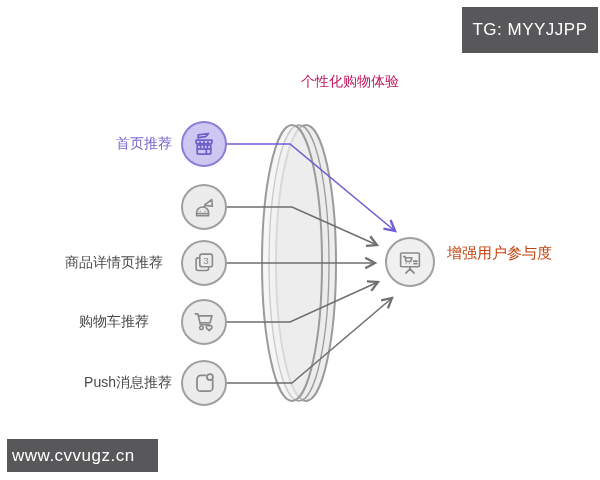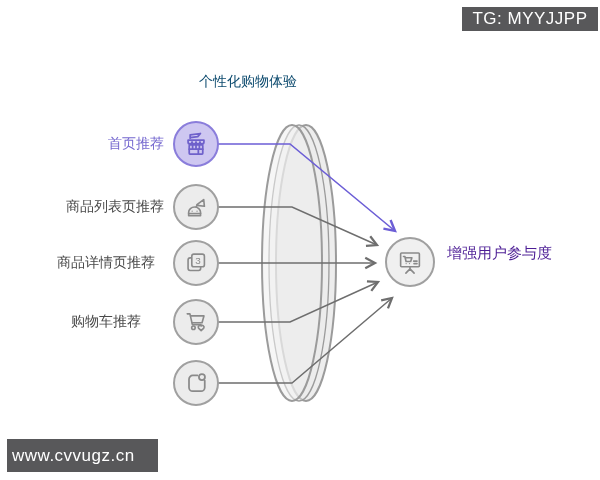--- a/index.html
+++ b/index.html
@@ -5,52 +5,52 @@
   html,body{margin:0;padding:0;background:#fff;}
   #canvas{
     position:relative;width:600px;height:480px;background:#ffffff;overflow:hidden;
     font-family:"Liberation Sans","DejaVu Sans",sans-serif;
   }
   
   .badge{
     position:absolute;background:#58585a;color:#ffffff;
     display:flex;align-items:center;font-size:17px;letter-spacing:.5px;
   }
-  #tg-badge{left:462px;top:7px;width:136px;height:24px;justify-content:center;}
+  #tg-badge{left:462px;top:7px;width:136px;height:46px;justify-content:center;}
   #site-badge{left:7px;top:439px;width:146px;height:33px;padding-left:5px;}
   
   #title{
-    position:absolute;left:199px;top:73px;width:200px;text-align:left;
-    font-size:14px;color:#0c4a6e;
+    position:absolute;left:199px;top:73px;width:200px;text-align:right;
+    font-size:14px;color:#be185d;
   }
   
   #diagram-svg{position:absolute;left:0;top:0;}
   
   .src-row{
-    position:absolute;left:0;width:205px;height:46px;
+    position:absolute;left:8px;width:205px;height:46px;
     display:flex;align-items:center;justify-content:flex-end;gap:9px;padding-left:14px;
   }
   .src-label{font-size:14px;color:#4a4a4a;white-space:nowrap;}
   .node-circle{
     box-sizing:border-box;width:46px;height:46px;border-radius:50%;
     background:#ececec;border:2px solid #a0a0a0;flex:0 0 auto;
     display:flex;align-items:center;justify-content:center;
   }
   .src-row.highlight .src-label{color:#7568cf;}
   .src-row.highlight .node-circle{background:#cec7f1;border-color:#8a7ddb;}
   #row-0{top:121px;} #row-1{top:184px;} #row-2{top:240px;gap:18px;} #row-3{top:299px;gap:32px;} #row-4{top:360px;}
   
   #target-node{
     position:absolute;left:385px;top:237px;box-sizing:border-box;
     width:50px;height:50px;border-radius:50%;
     background:#f0f0f0;border:2px solid #a0a0a0;
     display:flex;align-items:center;justify-content:center;
   }
   #target-label{
-    position:absolute;left:447px;top:244px;font-size:15px;line-height:17px;color:#4c1d95;
+    position:absolute;left:447px;top:244px;font-size:15px;line-height:17px;color:#c2410c;
   }
   .icon-svg{display:block;}
 </style>
 </head>
 <body>
 
 <div id="canvas">
 
   <svg id="diagram-svg" width="600" height="480">
     <defs>
@@ -88,21 +88,20 @@
         <path d="M5.2,8.7 h13.6 v1.5 a1.7,1.7 0 0 1 -3.4,0 a1.7,1.7 0 0 1 -3.4,0 a1.7,1.7 0 0 1 -3.4,0 a1.7,1.7 0 0 1 -3.4,0 Z"></path>
         <rect x="6.2" y="12.8" width="11.6" height="7.8" rx="0.6"></rect>
         <path d="M9.1,12.8 V16.4 M12,12.8 V16.4 M14.9,12.8 V16.4"></path>
         <path d="M6.2,16.4 H17.8"></path>
         <path d="M14,20.6 V16.4"></path>
       </svg>
     </span>
   </div>
 
   <div id="row-1" class="src-row">
-    <span class="src-label">商品列表页推荐</span>
     <span class="node-circle">
       <svg class="icon-svg" width="28" height="28" viewBox="0 0 24 24" fill="none" stroke="#8a8a8a" stroke-width="1.4" stroke-linecap="round" stroke-linejoin="round">
         <path d="M12.8,10 L18.6,5.6 L19.2,11.4 L12.9,10.6 Z"></path>
         <path d="M12.1,11.5 a1.8,1.8 0 0 0 1.1,-1.3"></path>
         <path d="M5.7,19.4 V16.6 a5.1,4.6 0 0 1 10.2,0 V19.4 Z"></path>
         <path d="M5.7,17.6 H15.9"></path>
         <circle cx="8.7" cy="15.6" r="0.55" fill="#8a8a8a" stroke="none"></circle>
         <circle cx="12.9" cy="15.6" r="0.55" fill="#8a8a8a" stroke="none"></circle>
       </svg>
     </span>
@@ -125,20 +124,21 @@
       <svg class="icon-svg" width="28" height="28" viewBox="0 0 24 24" fill="none" stroke="#8a8a8a" stroke-width="1.4" stroke-linecap="round" stroke-linejoin="round">
         <path d="M4.5,5 H6.8 L8.9,14.2 H16.3"></path>
         <path d="M7.4,6.8 H18.8 L17.2,12.6 H8.6"></path>
         <circle cx="9.8" cy="16.9" r="1.5"></circle>
         <path d="M16.4,19.4 l-2.25,-2.15 a1.45,1.45 0 0 1 2.25,-1.8 a1.45,1.45 0 0 1 2.25,1.8 Z"></path>
       </svg>
     </span>
   </div>
 
   <div id="row-4" class="src-row">
+    <span class="src-label">Push消息推荐</span>
     <span class="node-circle">
       <svg class="icon-svg" width="28" height="28" viewBox="0 0 24 24" fill="none" stroke="#8a8a8a" stroke-width="1.5" stroke-linecap="round" stroke-linejoin="round">
         <path d="M13.2,5.5 H9.2 A3.2,3.2 0 0 0 6,8.7 V15.8 A3.2,3.2 0 0 0 9.2,19 H16.3 A3.2,3.2 0 0 0 19.5,15.8 V9.9"></path>
         <circle cx="17.1" cy="6.9" r="2.6"></circle>
       </svg>
     </span>
   </div>
 
   <div id="target-node">
     <svg class="icon-svg" width="30" height="30" viewBox="0 0 24 24" fill="none" stroke="#8a8a8a" stroke-width="1.3" stroke-linecap="round" stroke-linejoin="round">

